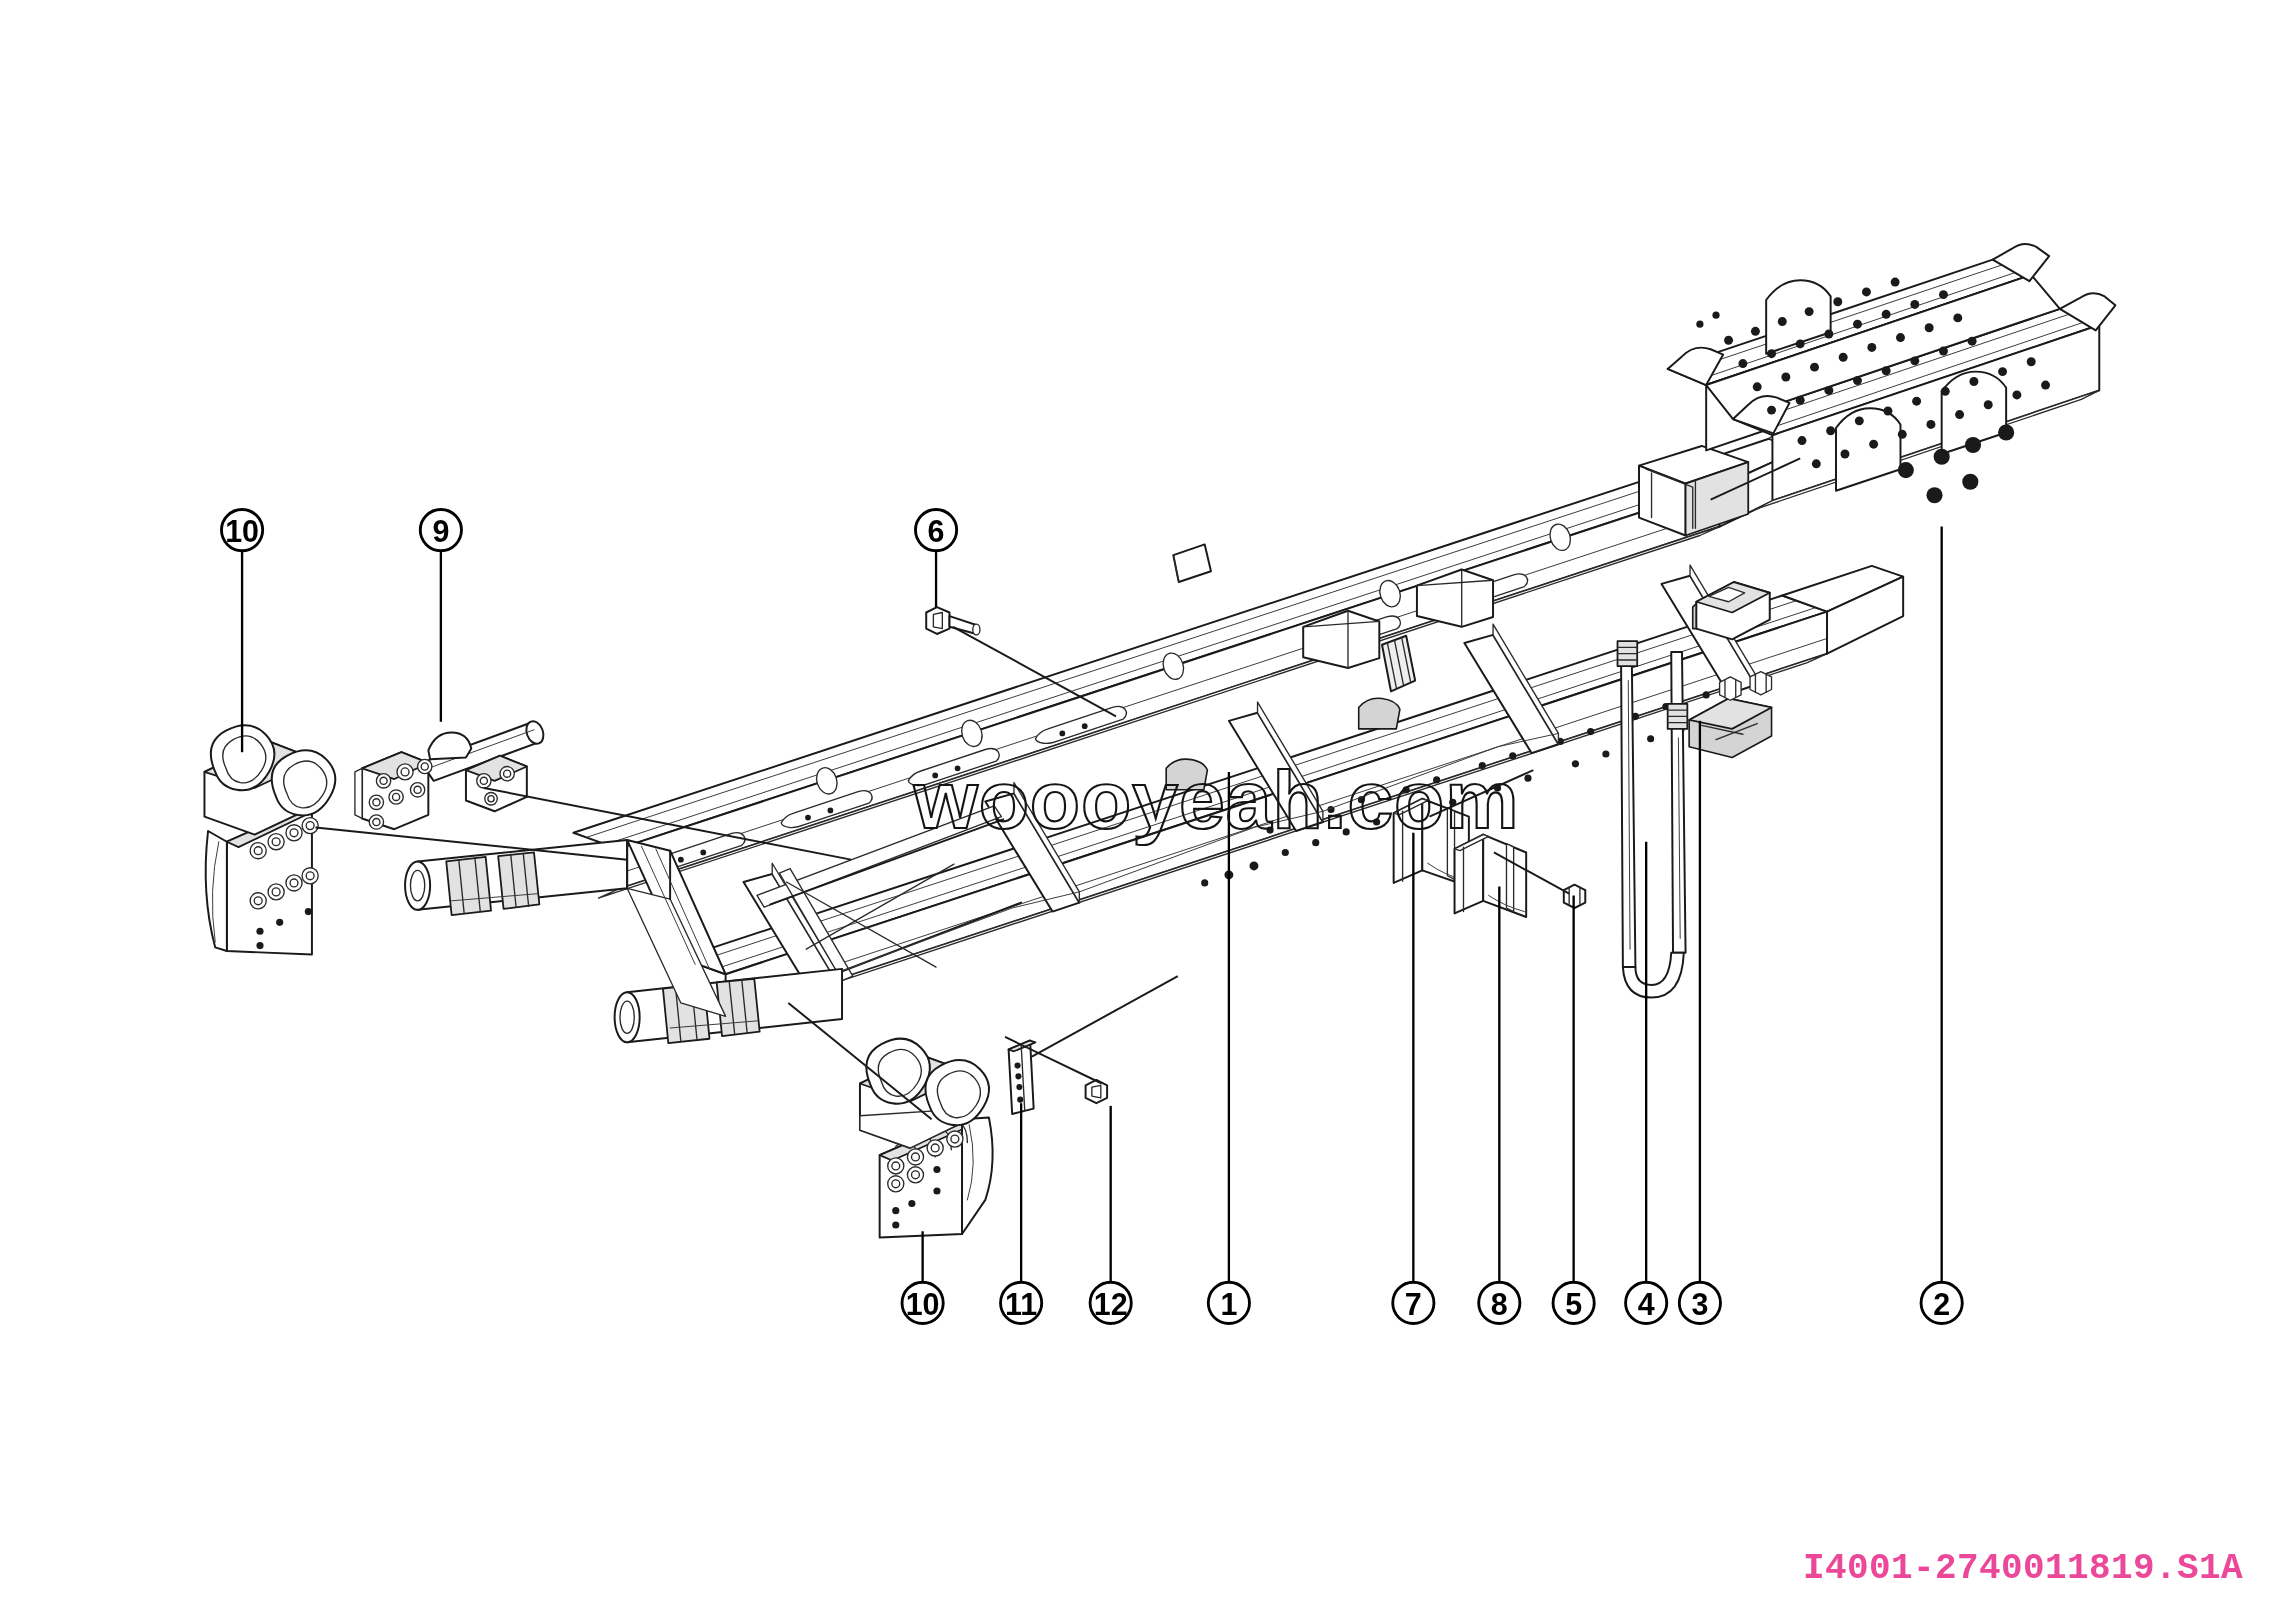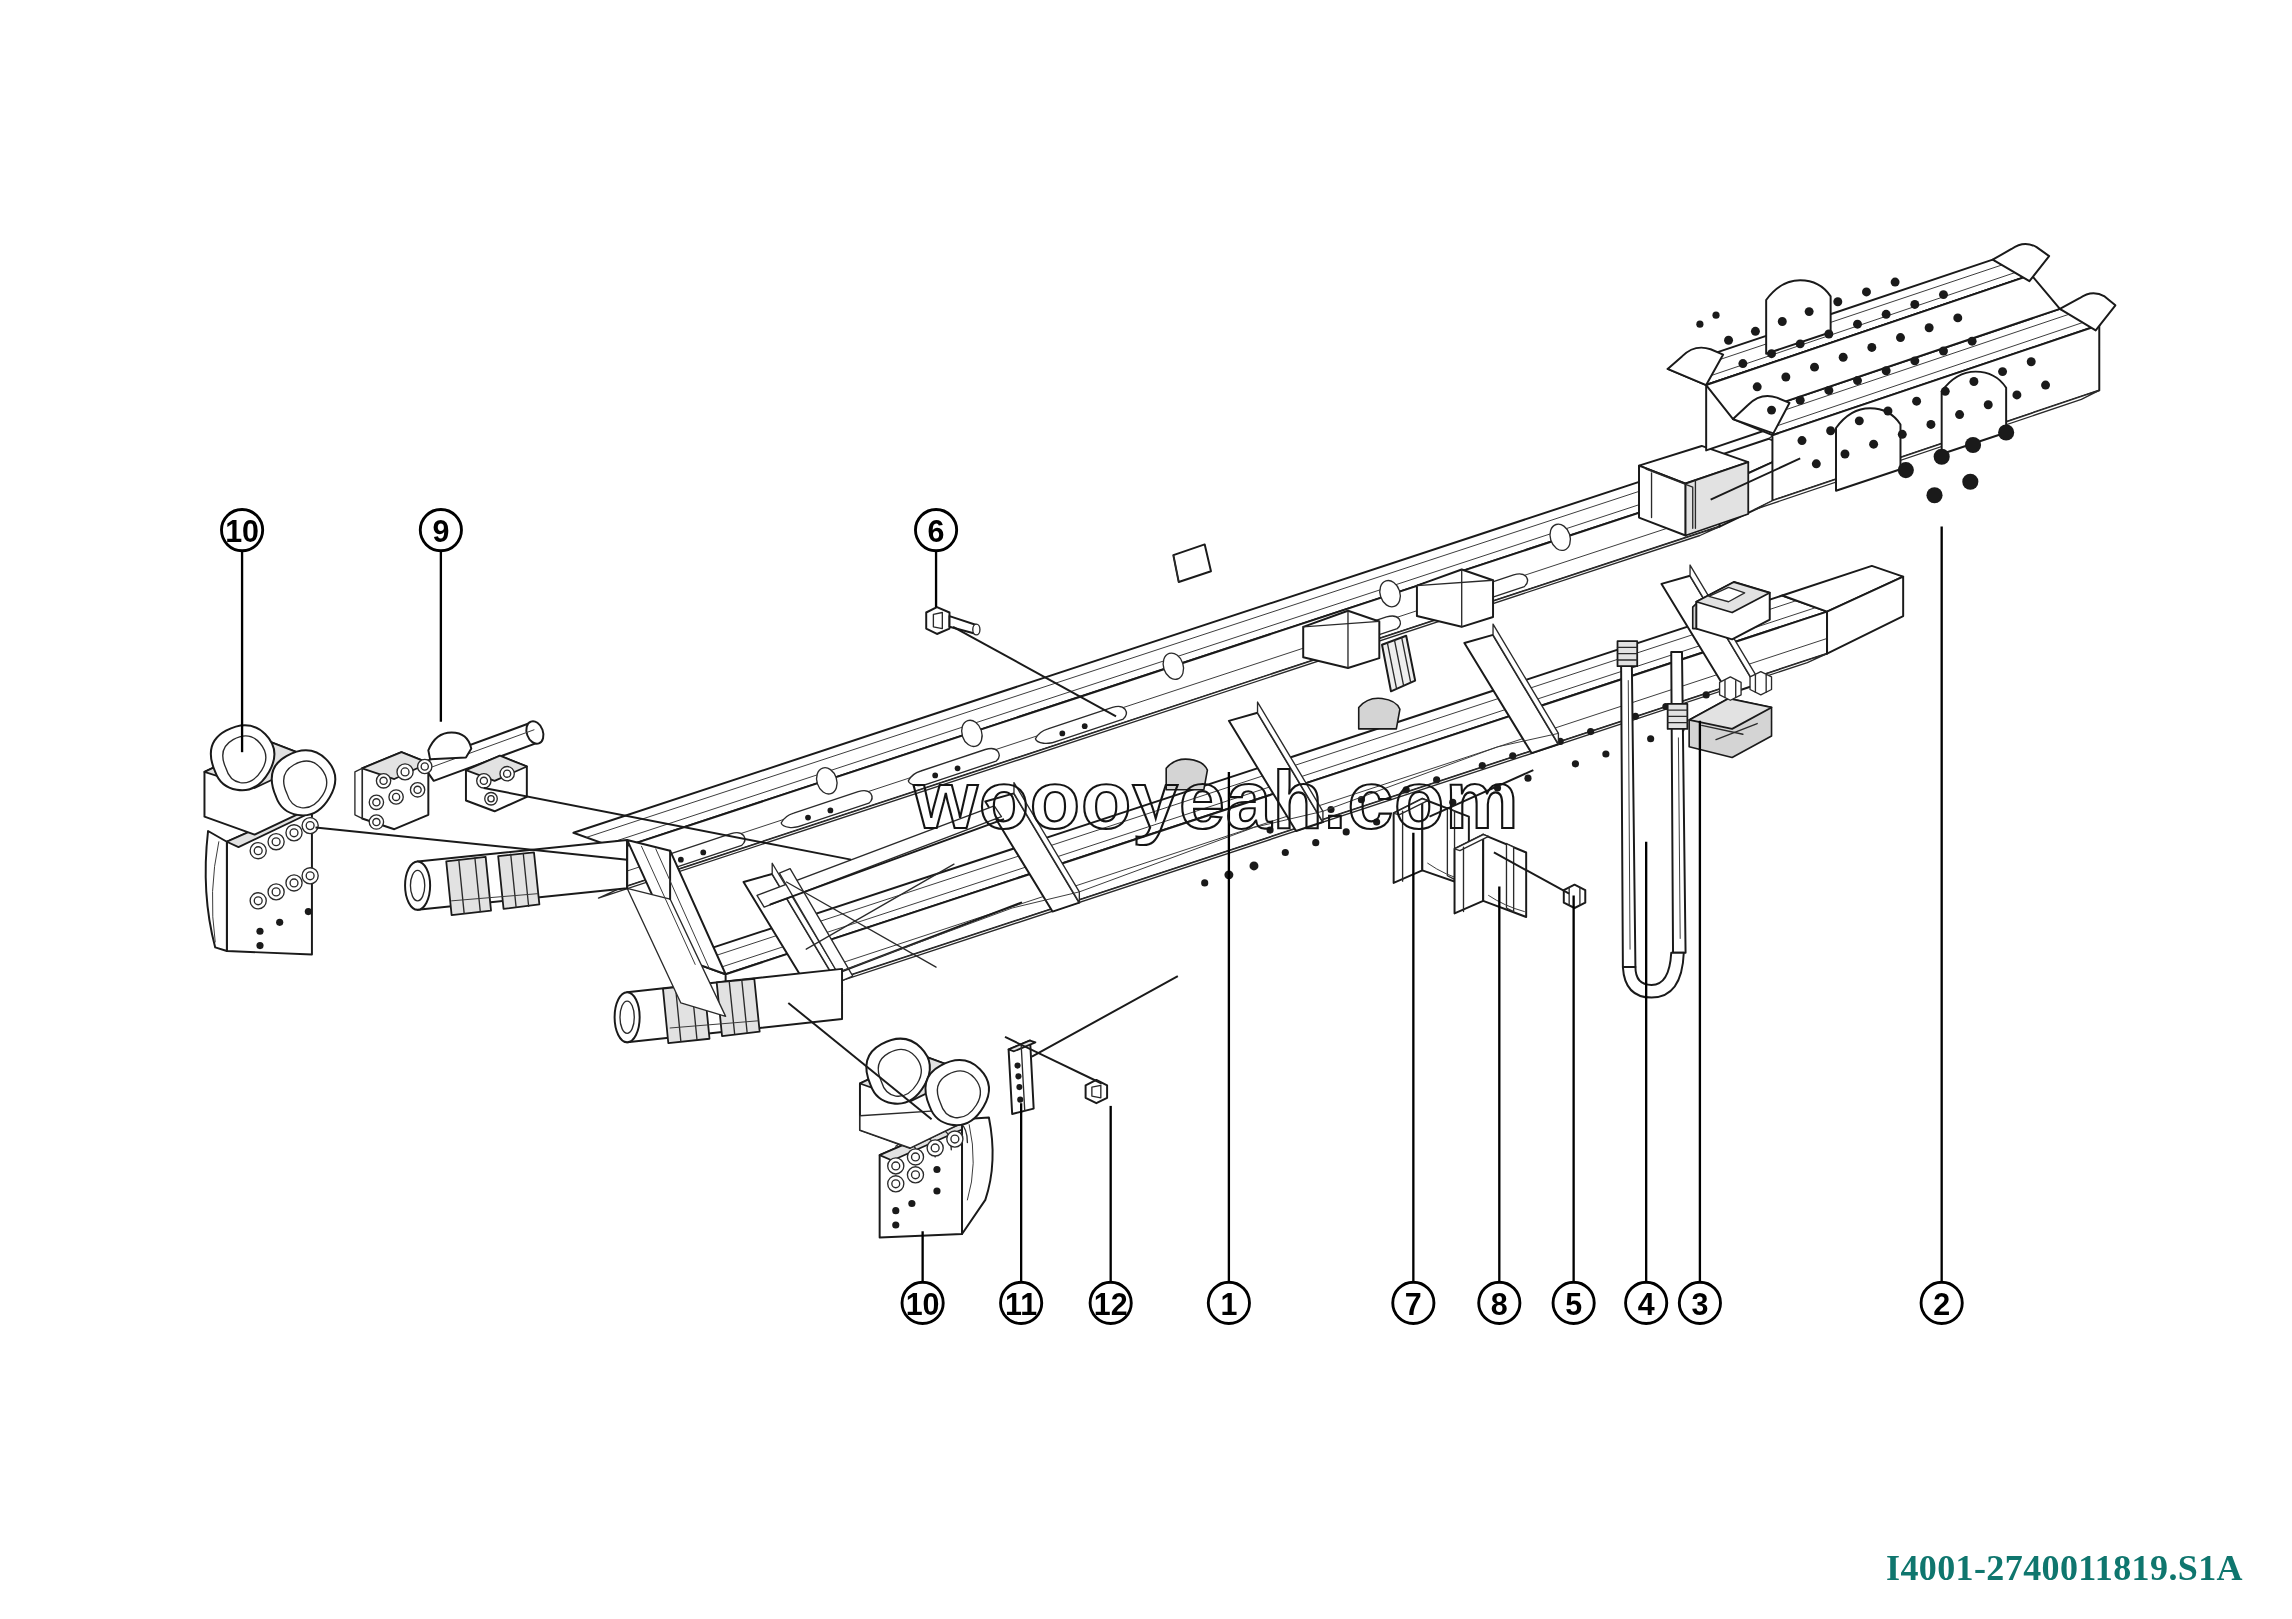--- a/index.html
+++ b/index.html
@@ -7,25 +7,25 @@
     width:2293px;height:1619px;overflow:hidden;position:relative;
     font-family:"Liberation Sans", sans-serif;
     -webkit-font-smoothing:antialiased;
   }
   #stage{position:absolute;inset:0;width:2293px;height:1619px;}
   #stage svg{display:block;width:2293px;height:1619px;}
 
   .partnum{
     position:absolute;
     right:50px;bottom:30px;
-    font-family:Liberation Serif, serif;
+    font-family:Liberation Mono, monospace;
     font-weight:bold;
     font-size:36px;
     letter-spacing:0.4px;
-    color:#0f766e;
+    color:#ec4899;
     white-space:nowrap;
   }
 </style>
 </head>
 <body>
 
 <div id="stage">
 <svg viewBox="0 0 2560 1808" xmlns="http://www.w3.org/2000/svg">
   <defs>
     <style>

